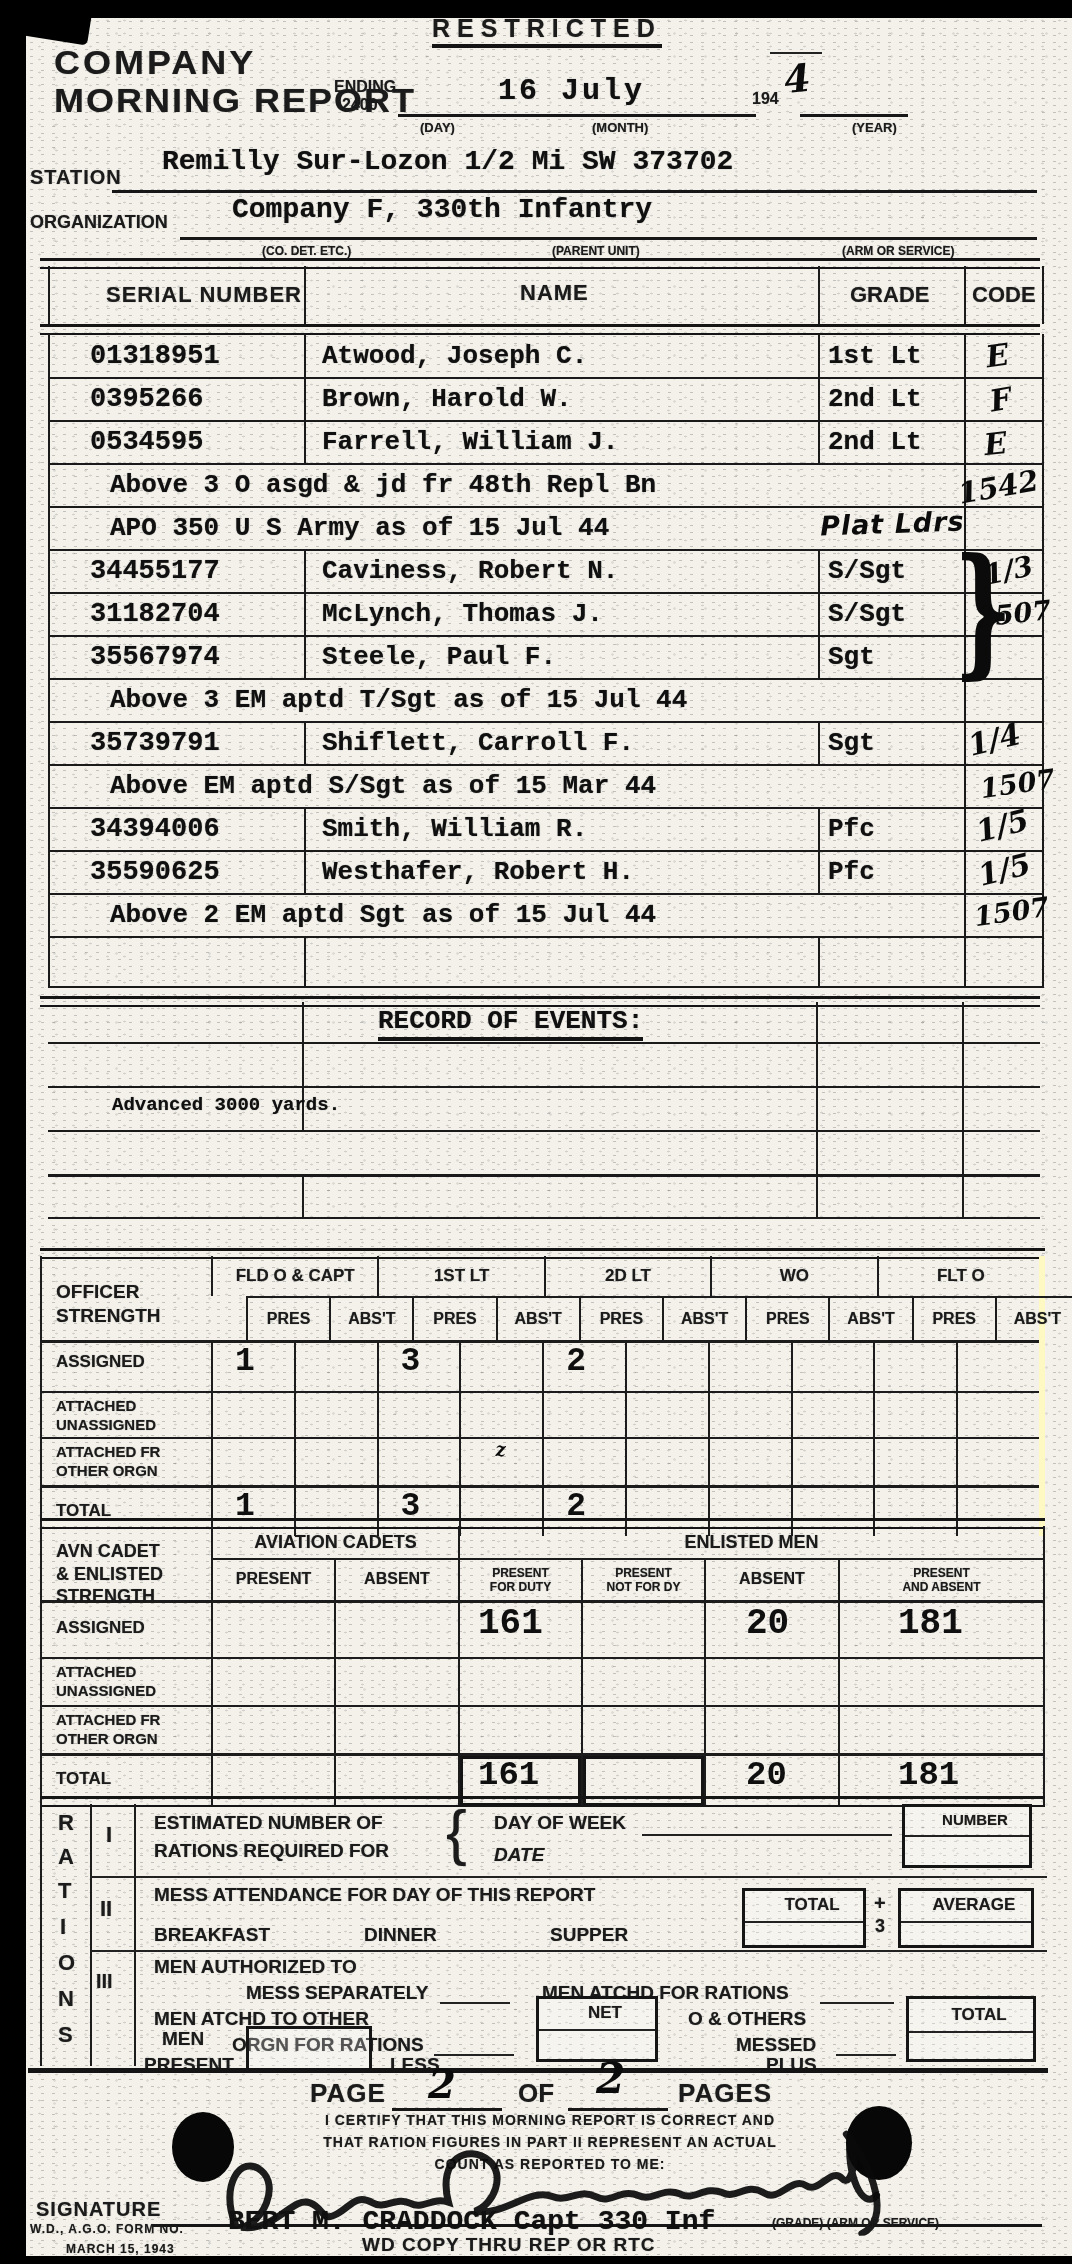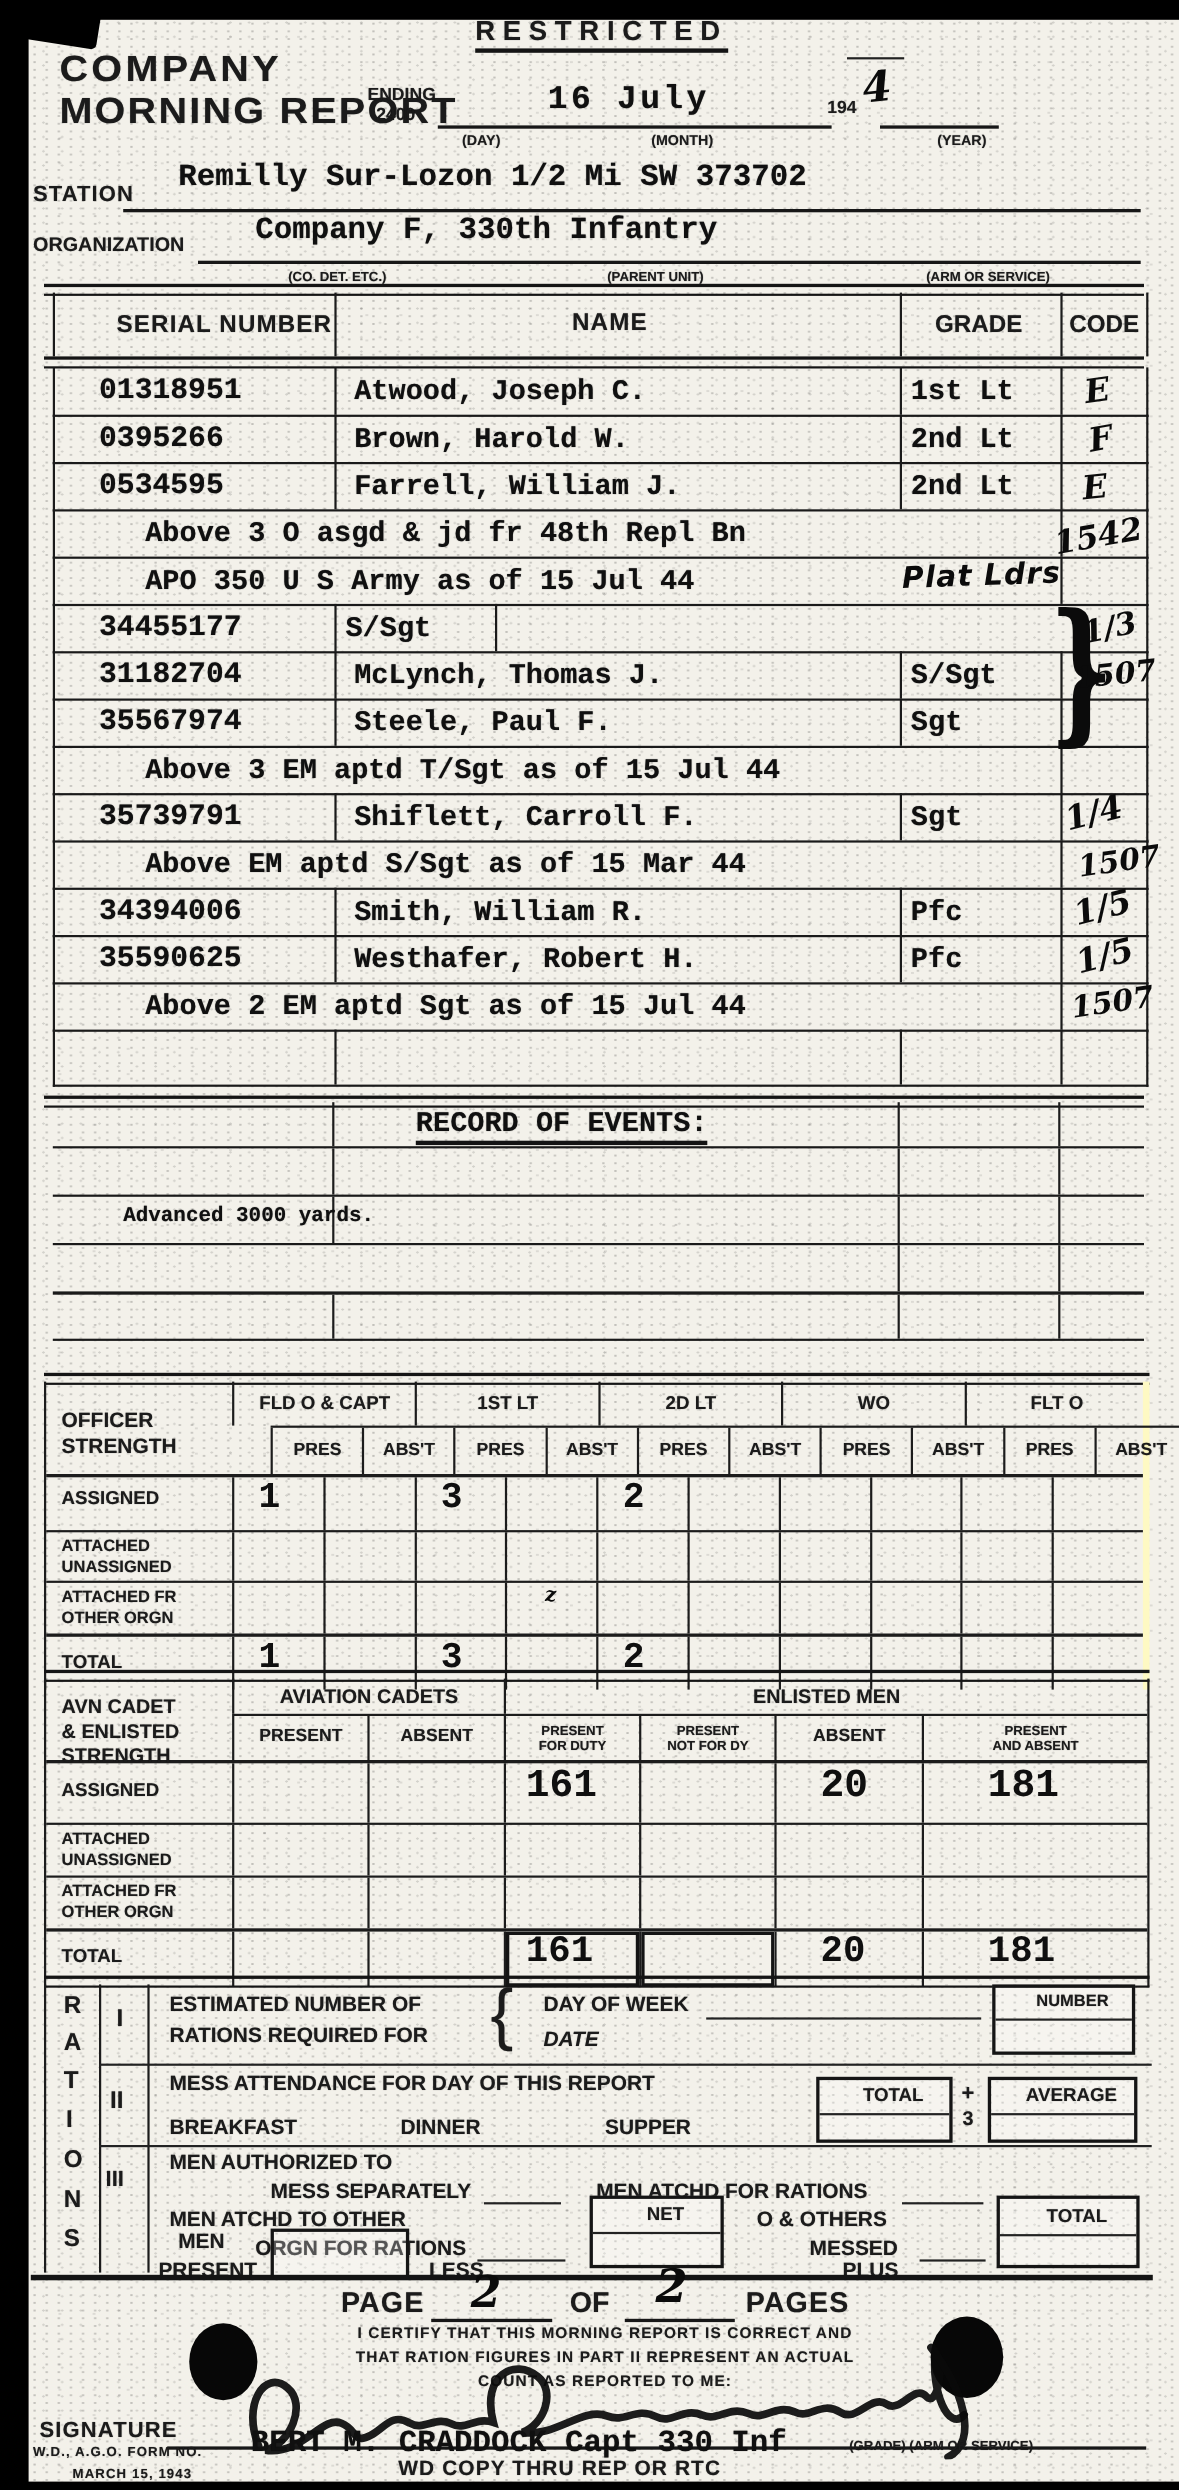--- a/index.html
+++ b/index.html
@@ -29,21 +29,21 @@
   .r-c{height:100%;box-sizing:border-box;position:relative;}
   .c-serial{width:254px;}
   .c-name{width:514px;border-left:2px solid #1a1a1a;}
   .c-grade{width:146px;border-left:2px solid #1a1a1a;}
   .c-code{flex:1;border-left:2px solid #1a1a1a;}
   .c-note{width:914px;}
   .r-row .typ{position:static;display:block;padding-top:7px;font-size:26px;}
   .c-serial .typ{padding-left:40px;font-size:27px;}
   .c-name .typ{padding-left:16px;}
   .c-grade .typ{padding-left:8px;}
-  .c-note .typ{padding-left:82px;}
+  .c-note .typ{padding-left:60px;}
   
   .g-label{box-sizing:border-box;font-size:17px;line-height:1.25;padding:8px 4px 0 14px;}
   .g-cell{box-sizing:border-box;border-left:2px solid #1c1c1c;position:relative;}
   .g-num{font-family:"Liberation Mono",monospace;font-weight:700;font-size:33px;color:#0f0f0f;
          padding-left:22px;display:block;}
   .box{position:absolute;border:3px solid #151515;box-sizing:border-box;background:rgba(255,255,255,.25);}
   .box .prt{position:absolute;left:0;right:0;text-align:center;padding-left:16px;}
   .dot{position:absolute;background:#070707;border-radius:50%;}
   .hand-box{box-shadow:inset 0 0 0 3px #141414;}
 </style>
@@ -138,20 +138,23 @@
     </div>
     <div class="r-row" style="top:172px;">
       <div class="r-c c-note">
           <span class="typ">APO 350 U S Army as of 15 Jul 44</span>
         </div>
       <div class="r-c c-code"></div>
     </div>
     <div class="r-row" style="top:215px;">
       <div class="r-c c-serial">
           <span class="typ">34455177</span>
+        </div>
+      <div class="r-c c-name">
+          <span class="typ">Caviness, Robert N.</span>
         </div>
       <div class="r-c c-grade">
           <span class="typ">S/Sgt</span>
         </div>
       <div class="r-c c-code"></div>
     </div>
     <div class="r-row" style="top:258px;">
       <div class="r-c c-serial">
           <span class="typ">31182704</span>
         </div>

